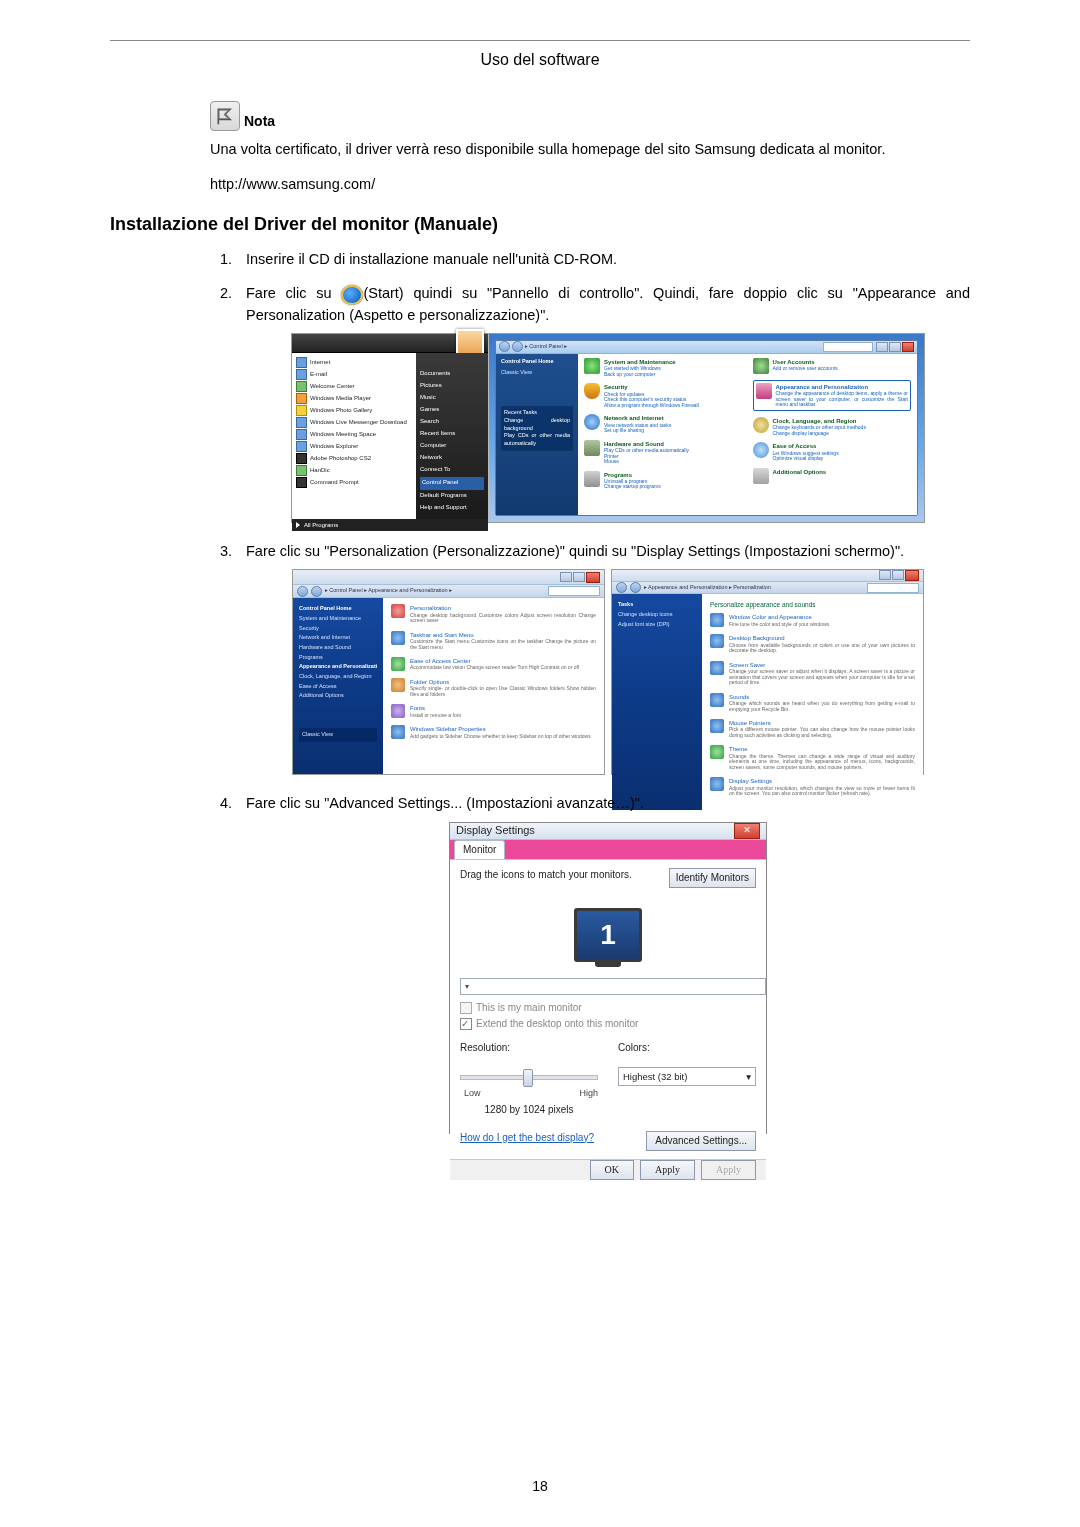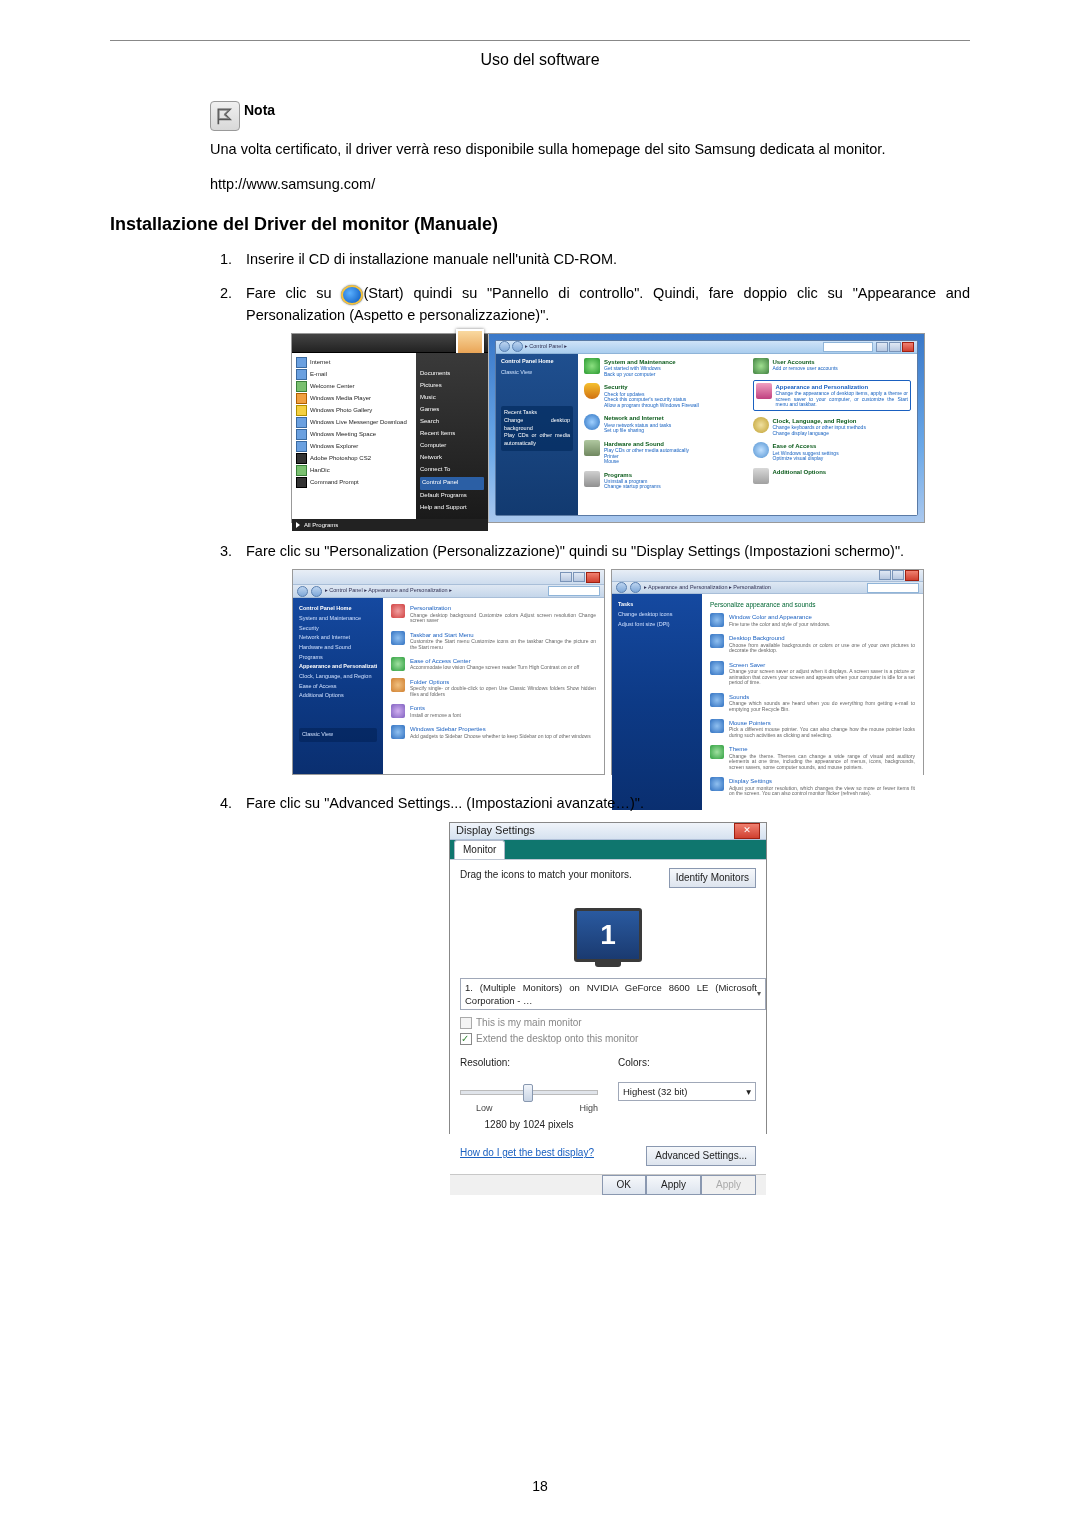--- a/index.html
+++ b/index.html
@@ -31,21 +31,21 @@
     font-size: 16px;
     margin-bottom: 30px;
   }
   .content {
     padding-left: 100px;
     padding-right: 0;
     flex: 1;
   }
   .note-row {
     display: flex;
-    align-items: flex-start;
+    align-items: flex-end;
     margin-bottom: 8px;
   }
   .note-icon {
     width: 28px;
     height: 28px;
     border: 1px solid #999;
     border-radius: 4px;
     background: linear-gradient(#f0f0f0, #d8d8d8);
     display: flex;
     align-items: center;
@@ -230,21 +230,21 @@
     display:flex; flex-direction:column; font-size:11px;
     color:#222;
   }
   .fig3-title {
     height:22px; background:linear-gradient(#f0f4fa,#d6e2f0);
     border-bottom:1px solid #b0c0d8; display:flex; align-items:center; justify-content:space-between;
     padding:0 6px; font-size:11px;
   }
   .fig3-title .wb.red { width:24px; height:14px; display:flex; align-items:center; justify-content:center; color:#fff; font-size:9px;}
   .fig3-tabs {
-    height:22px; background:#0f766e; border-bottom:1px solid #c0c8d4; display:flex; align-items:flex-end; padding-left:4px;
+    height:22px; background:#ec4899; border-bottom:1px solid #c0c8d4; display:flex; align-items:flex-end; padding-left:4px;
   }
   .fig3-tab {
     padding:2px 8px; border:1px solid #b0b8c8; border-bottom:none; background:#fff; font-size:10px; border-radius:3px 3px 0 0;
   }
   .fig3-body { flex:1; background:#fff; padding:8px 10px; display:flex; flex-direction:column;}
   .fig3-row1 { display:flex; justify-content:space-between; align-items:flex-start; font-size:10px; margin-bottom:4px;}
   .id-btn { border:1px solid #8a98b0; background:linear-gradient(#f6f8fb,#dde4ee); padding:2px 6px; font-size:10px;}
   .monitor-preview {
     height:86px; display:flex; align-items:center; justify-content:center;
   }
@@ -264,29 +264,29 @@
   .chk.on .box { background:#fff; border-color:#888; position:relative;}
   .chk.on .box::after { content:"✓"; position:absolute; top:-2px; left:0; font-size:10px; color:#3a8a3a;}
   .res-row { display:flex; gap:20px; margin-top:8px;}
   .res-col { flex:1;}
   .lbl { font-size:10px; margin-bottom:12px;}
   .slider {
     height:18px; position:relative;
   }
   .slider .track { position:absolute; top:8px; left:0; right:0; height:3px; background:#e0e4ea; border:1px solid #bbb;}
   .slider .thumb { position:absolute; top:2px; left:46%; width:8px; height:16px; background:linear-gradient(#f0f4fa,#c8d4e4); border:1px solid #8898b0; border-radius:2px;}
-  .slider .ends { display:flex; justify-content:space-between; font-size:9px; color:#444; position:absolute; left:16px; right:0; top:20px;}
+  .slider .ends { display:flex; justify-content:space-between; font-size:9px; color:#444; position:absolute; left:4px; right:0; top:20px;}
   .res-val { text-align:center; font-size:10px; margin-top:18px;}
   .colors-dd { border:1px solid #a0a8b8; background:#fff; font-size:9.5px; padding:2px 4px; display:flex; justify-content:space-between; align-items:center;}
   .link-row { display:flex; justify-content:space-between; margin-top:14px;}
   .alink { color:#1a60c0; font-size:10px; text-decoration:underline;}
   .adv-btn { border:1px solid #8a98b0; background:linear-gradient(#f6f8fb,#dde4ee); padding:2px 8px; font-size:10px;}
   .fig3-foot {
     height:32px; background:#f0f0f0; border-top:1px solid #c8c8c8;
-    display:flex; align-items:flex-start; justify-content:flex-end; padding:0 10px;
+    display:flex; align-items:flex-start; justify-content:flex-end; gap:6px; padding:0 10px;font-family:Liberation Serif, serif;
   }
   .fb { border:1px solid #8a98b0; background:linear-gradient(#f6f8fb,#dde4ee); padding:2px 14px; font-size:10px;}
   .fb.dis { color:#aaa; background:#f0f0f0;}
   
   .page-num {
     text-align:center; font-size:14px; margin-top:auto; padding-top:10px;
   }
   sup { font-size: 0.7em;}
 </style>
 </head>
@@ -676,21 +676,20 @@
           </div>
           <div class="fig3-body">
             <div class="fig3-row1">
               <span>Drag the icons to match your monitors.</span>
               <span class="id-btn">Identify Monitors</span>
             </div>
             <div class="monitor-preview">
               <div class="mon">1</div>
             </div>
             <div class="dd">
-              <span>1. (Multiple Monitors) on NVIDIA GeForce 8600 LE (Microsoft Corporation - …</span>
                 <span class="ar">▾</span>
             </div>
             <div class="chk">
                 <span class="box"></span>
                 <span>This is my main monitor</span>
               </div>
             <div class="chk on">
                 <span class="box"></span>
                 <span>Extend the desktop onto this monitor</span>
               </div>

